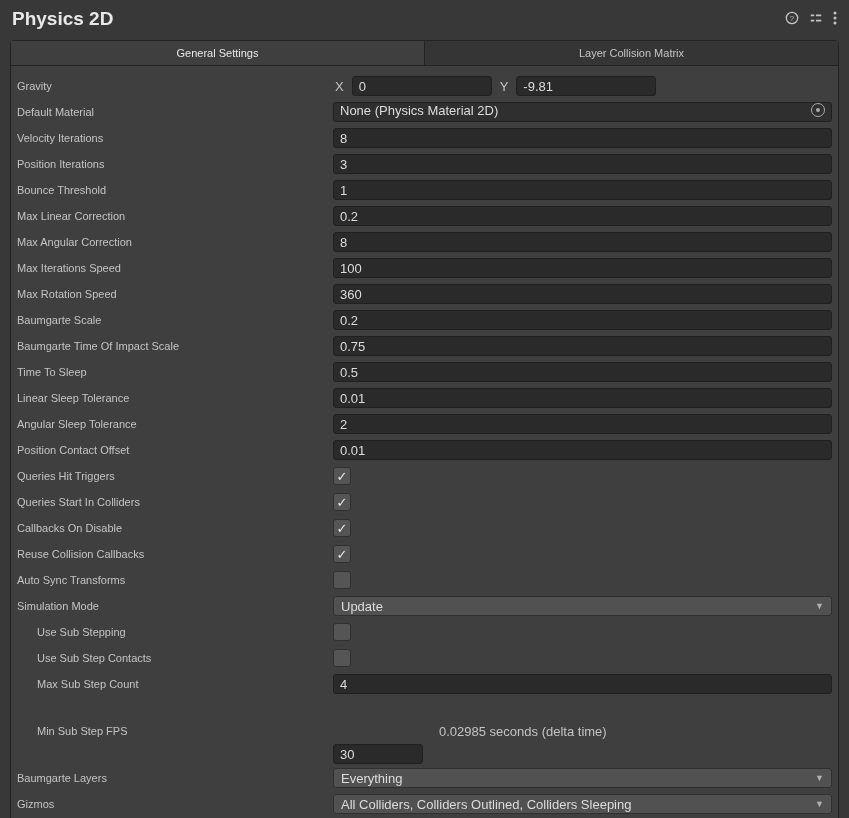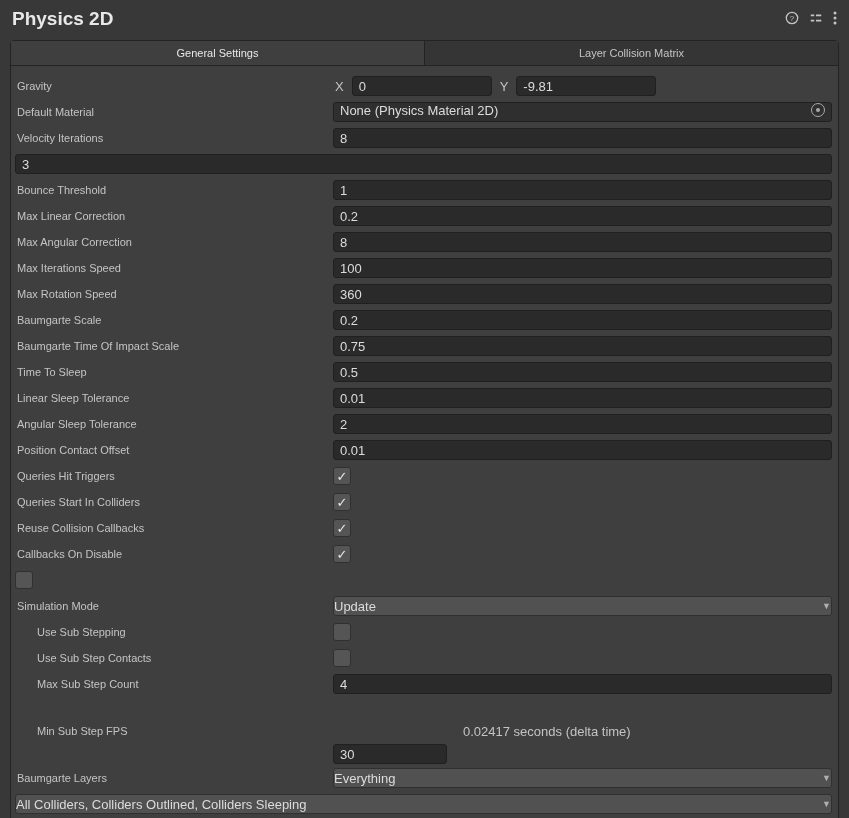--- a/index.html
+++ b/index.html
@@ -87,30 +87,30 @@
     border: 1px solid #202020;
     border-radius: 3px;
     color: #dcdcdc;
     height: 20px;
     padding: 0 6px;
     font-size: 13px;
     font-family: inherit;
   }
   .field.full { flex: 1; width: 100%; }
   .field.small { width: 140px; }
-  .field.short { width: 114px; margin-top: 46px; }
+  .field.short { width: 90px; margin-top: 46px; }
 
   .select {
     flex: 1;
     background: #515151;
     border: 1px solid #303030;
     display: flex;
     align-items: center;
     justify-content: space-between;
-    padding: 0 0;
+    padding: 0 7px;
     cursor: pointer;
     position: relative;
   }
   .select .caret {
     font-size: 9px;
     color: #b0b0b0;
     margin-left: 6px;
   }
 
   .objfield {
@@ -234,20 +234,21 @@
       </div>
     </div>
 
     <div class="row">
         <div class="label">Velocity Iterations</div>
         <div class="ctrl">
           <input type="text" class="field full" value="8" style="">
         </div>
       </div>
     <div class="row">
+        <div class="label">Position Iterations</div>
         <div class="ctrl">
           <input type="text" class="field full" value="3" style="">
         </div>
       </div>
     <div class="row">
         <div class="label">Bounce Threshold</div>
         <div class="ctrl">
           <input type="text" class="field full" value="1" style="">
         </div>
       </div>
@@ -318,32 +319,33 @@
           <div class="checkbox checked"></div>
         </div>
       </div>
     <div class="row">
         <div class="label">Queries Start In Colliders</div>
         <div class="ctrl">
           <div class="checkbox checked"></div>
         </div>
       </div>
     <div class="row">
+        <div class="label">Callbacks On Disable</div>
+        <div class="ctrl">
+          <div class="checkbox checked"></div>
+        </div>
+      </div>
+    <div class="row">
         <div class="label">Reuse Collision Callbacks</div>
         <div class="ctrl">
           <div class="checkbox checked"></div>
         </div>
       </div>
     <div class="row">
-        <div class="label">Callbacks On Disable</div>
-        <div class="ctrl">
-          <div class="checkbox checked"></div>
-        </div>
-      </div>
-    <div class="row">
+        <div class="label">Auto Sync Transforms</div>
         <div class="ctrl">
           <div class="checkbox"></div>
         </div>
       </div>
 
     <div class="row">
       <div class="label">Simulation Mode</div>
       <div class="ctrl">
         <div class="select">
           <span>Update</span>
@@ -367,35 +369,36 @@
     <div class="row">
         <div class="label indent1">Max Sub Step Count</div>
         <div class="ctrl">
           <input type="text" class="field full" value="4" style="">
         </div>
       </div>
     <div class="row">
       <div class="label indent1">Min Sub Step FPS</div>
       <div class="ctrl">
         <input type="text" class="field short" value="30" style="">
-        <span class="note">0.02417 seconds (delta time)</span>
+        <span class="note">0.02985 seconds (delta time)</span>
       </div>
     </div>
 
     <div class="row">
       <div class="label">Baumgarte Layers</div>
       <div class="ctrl">
         <div class="select">
           <span>Everything</span>
           <span class="caret">▼</span>
         </div>
       </div>
     </div>
 
     <div class="row">
+      <div class="label">Gizmos</div>
       <div class="ctrl">
         <div class="select">
           <span>All Colliders, Colliders Outlined, Colliders Sleeping</span>
           <span class="caret">▼</span>
         </div>
       </div>
     </div>
 
     <div class="foldout">
       <span class="tri">▶</span>

